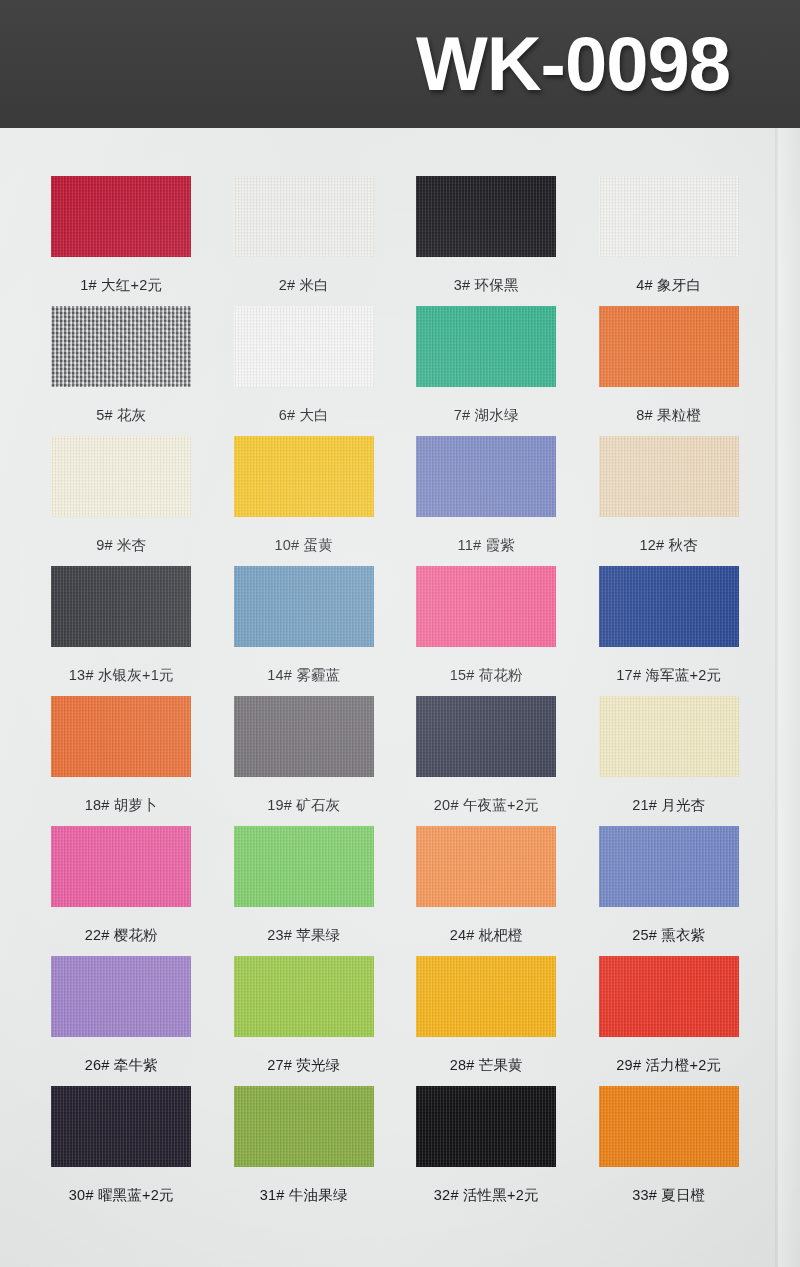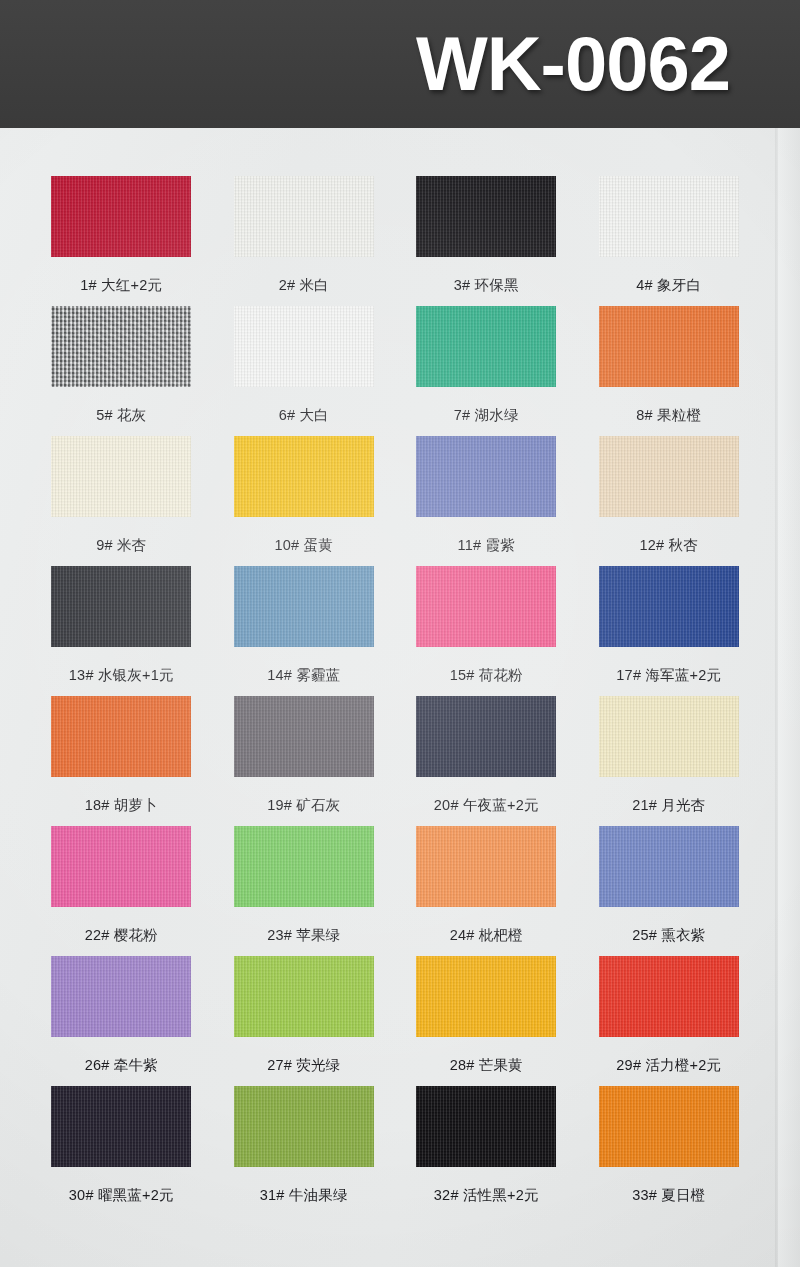--- a/index.html
+++ b/index.html
@@ -178,21 +178,21 @@
     color: #1c1c20;
     white-space: nowrap;
     font-family: "Liberation Sans", "DejaVu Sans", sans-serif;
     letter-spacing: 0.2px;
   }
 </style>
 </head>
 <body>
 
 <div id="header-banner">
-  <div id="header-title">WK-0062</div>
+  <div id="header-title">WK-0098</div>
 </div>
 
 <div id="swatch-card">
   <div id="card-right-margin"></div>
   <div id="card-right-edge"></div>
 
   <div id="swatch-grid">
       <div class="swatch-cell">
         <div class="swatch-chip" style="--c: #bd1634; background-color: rgb(189, 22, 52);"></div>
         <div class="swatch-label">1# 大红+2元</div>

